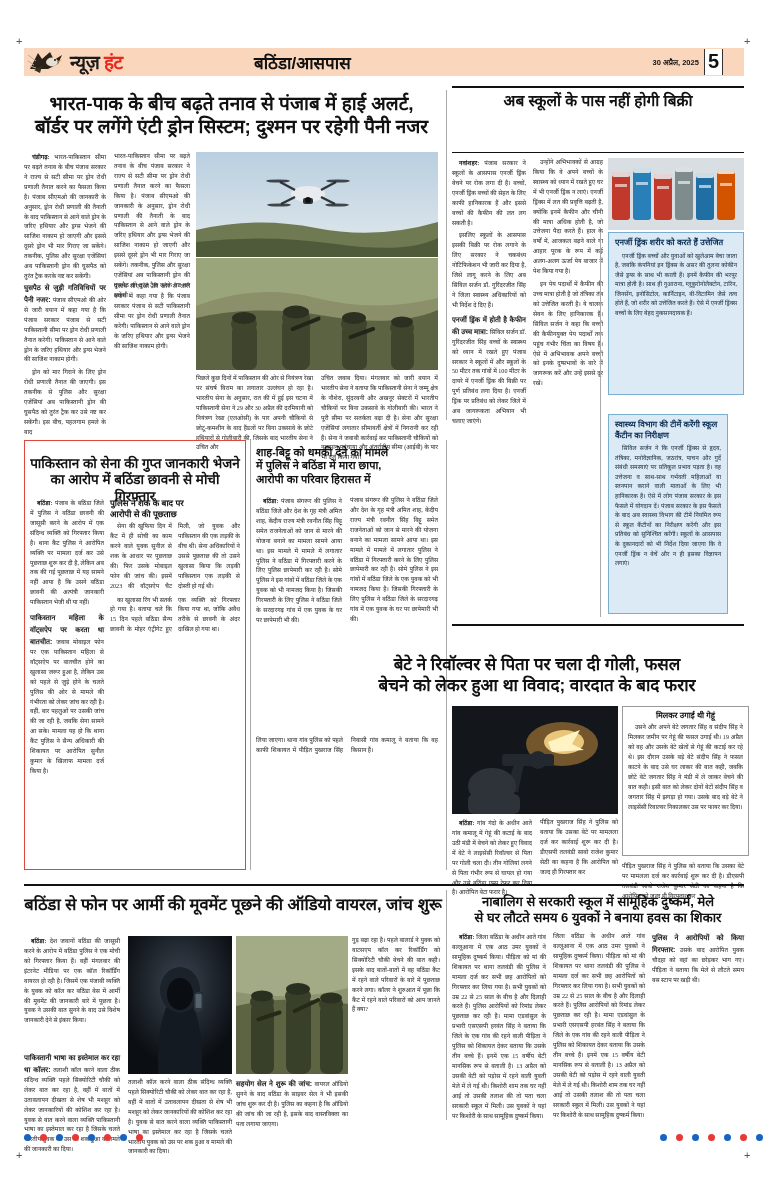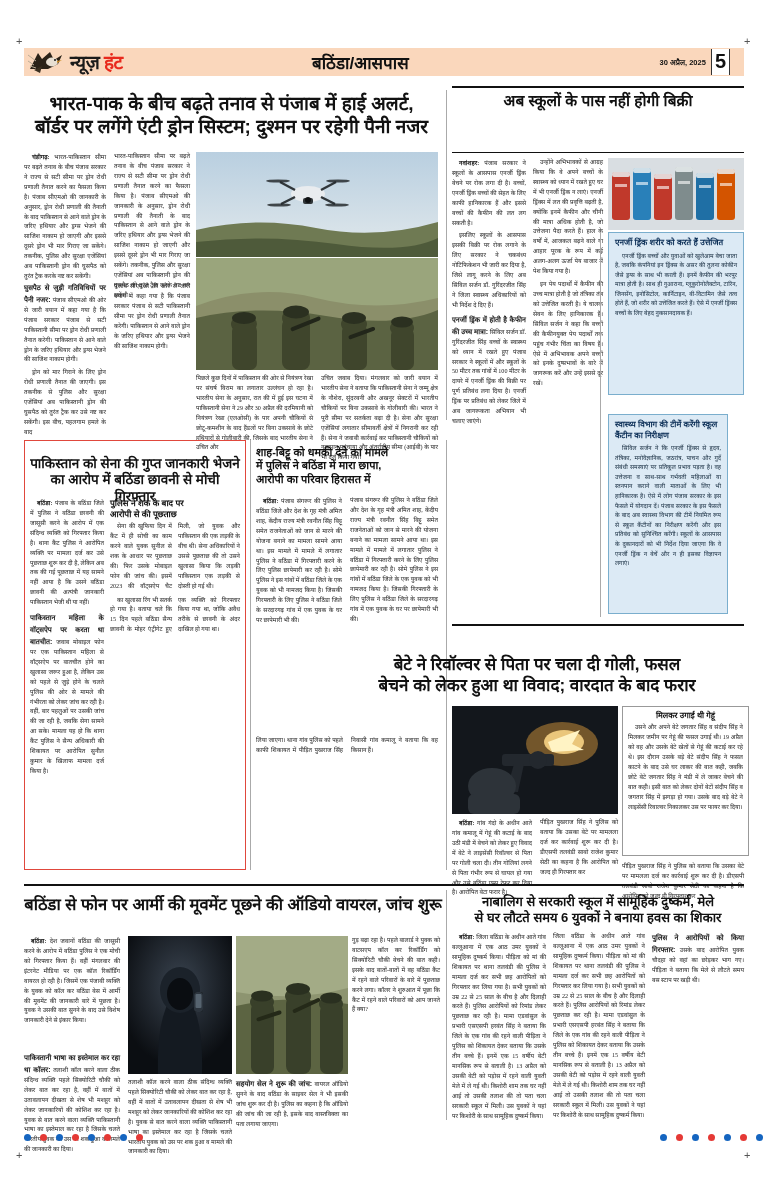--- a/index.html
+++ b/index.html
@@ -52,27 +52,26 @@
     letter-spacing: -0.5px;
   }
   .logo-text .t1 { color: #1a1a1a; }
   .logo-text .t2 { color: #e8291c; }
   .section-title {
     font-family: "Liberation Sans", sans-serif;
     font-weight: bold;
     font-size: 17px;
     color: #111;
     flex: none;
-    margin-left: 58px;
   }
   .mast-right {
     margin-left: auto;
     display: flex; align-items: center;
     gap: 5px;
-    padding-right: 14px;
+    padding-right: 21px;
   }
   .mast-date {
     font-family: "Liberation Sans", sans-serif;
     font-size: 7.5px;
     color: #111;
     font-weight: bold;
   }
   .pagenum {
     font-family: "Liberation Sans", sans-serif;
     font-size: 20px;

